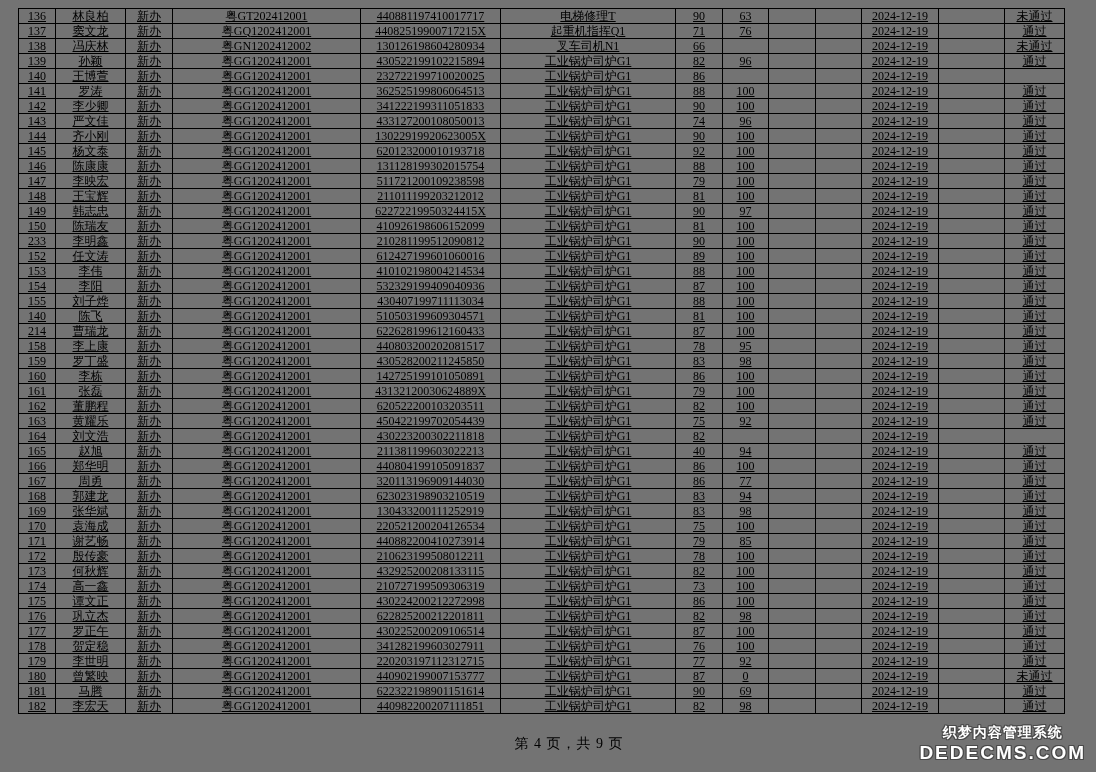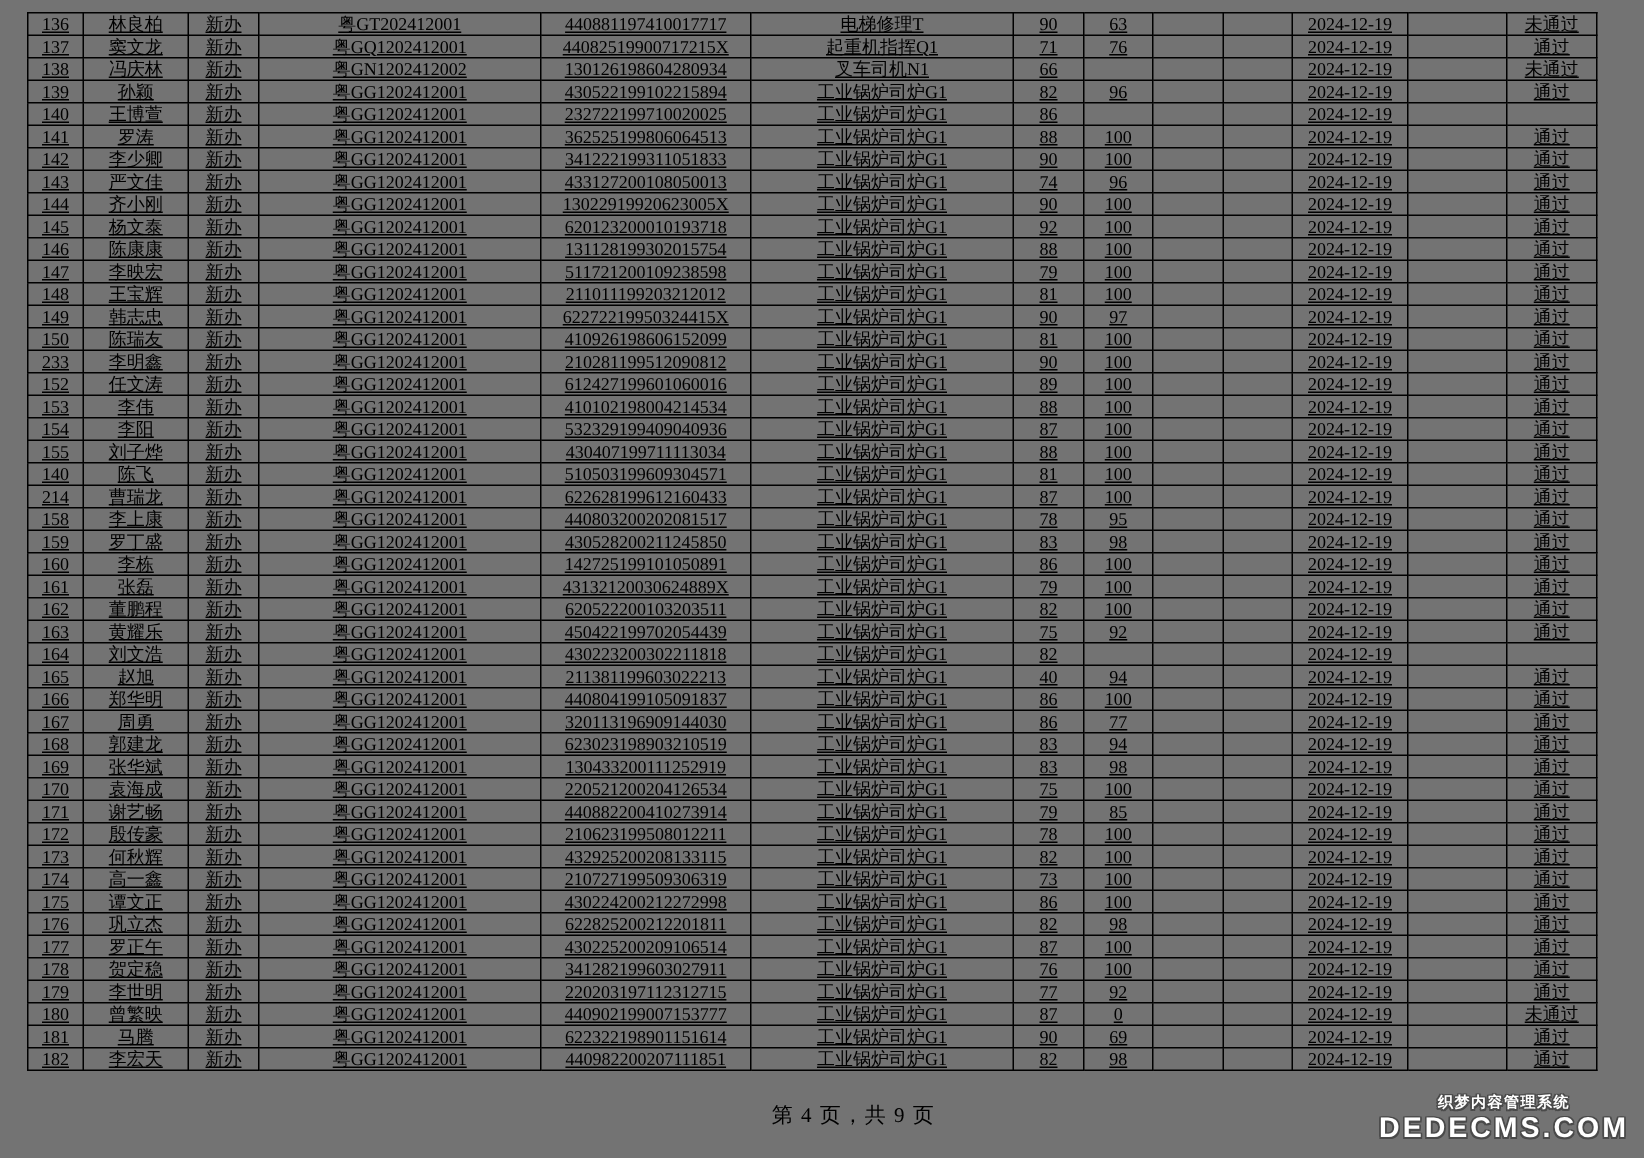--- a/index.html
+++ b/index.html
@@ -57,21 +57,21 @@
     text-align: center;
     font-family: "Liberation Sans", sans-serif;
     font-weight: bold;
     color: #ffffff;
     text-shadow:
       -1px -1px 0 #4a4a4a, 1px -1px 0 #4a4a4a,
       -1px  1px 0 #4a4a4a, 1px  1px 0 #4a4a4a,
        0   -1px 0 #4a4a4a, 0    1px 0 #4a4a4a,
       -1px  0   0 #4a4a4a, 1px  0   0 #4a4a4a;
   }
-  .watermark .wm-cn { font-size: 10px; letter-spacing: 1px; }
+  .watermark .wm-cn { font-size: 14px; letter-spacing: 1px; }
   .watermark .wm-en { font-size: 19px; letter-spacing: 2px; }
 </style>
 </head>
 <body>
 
 <div class="page">
 
   <table class="results">
     <colgroup>
       <col style="width:37px">

